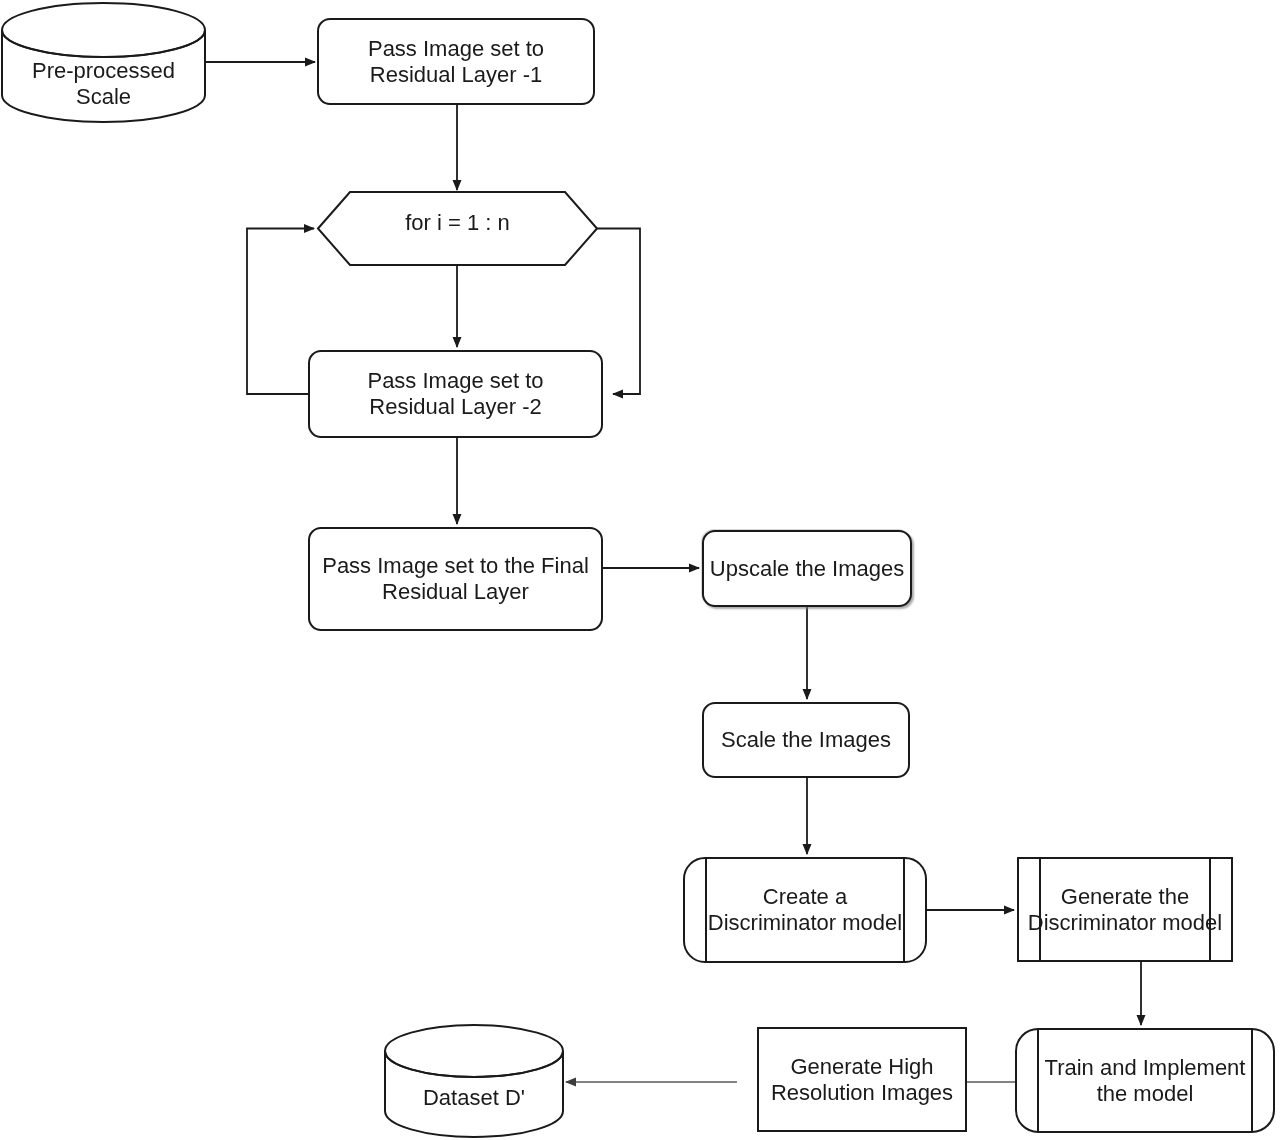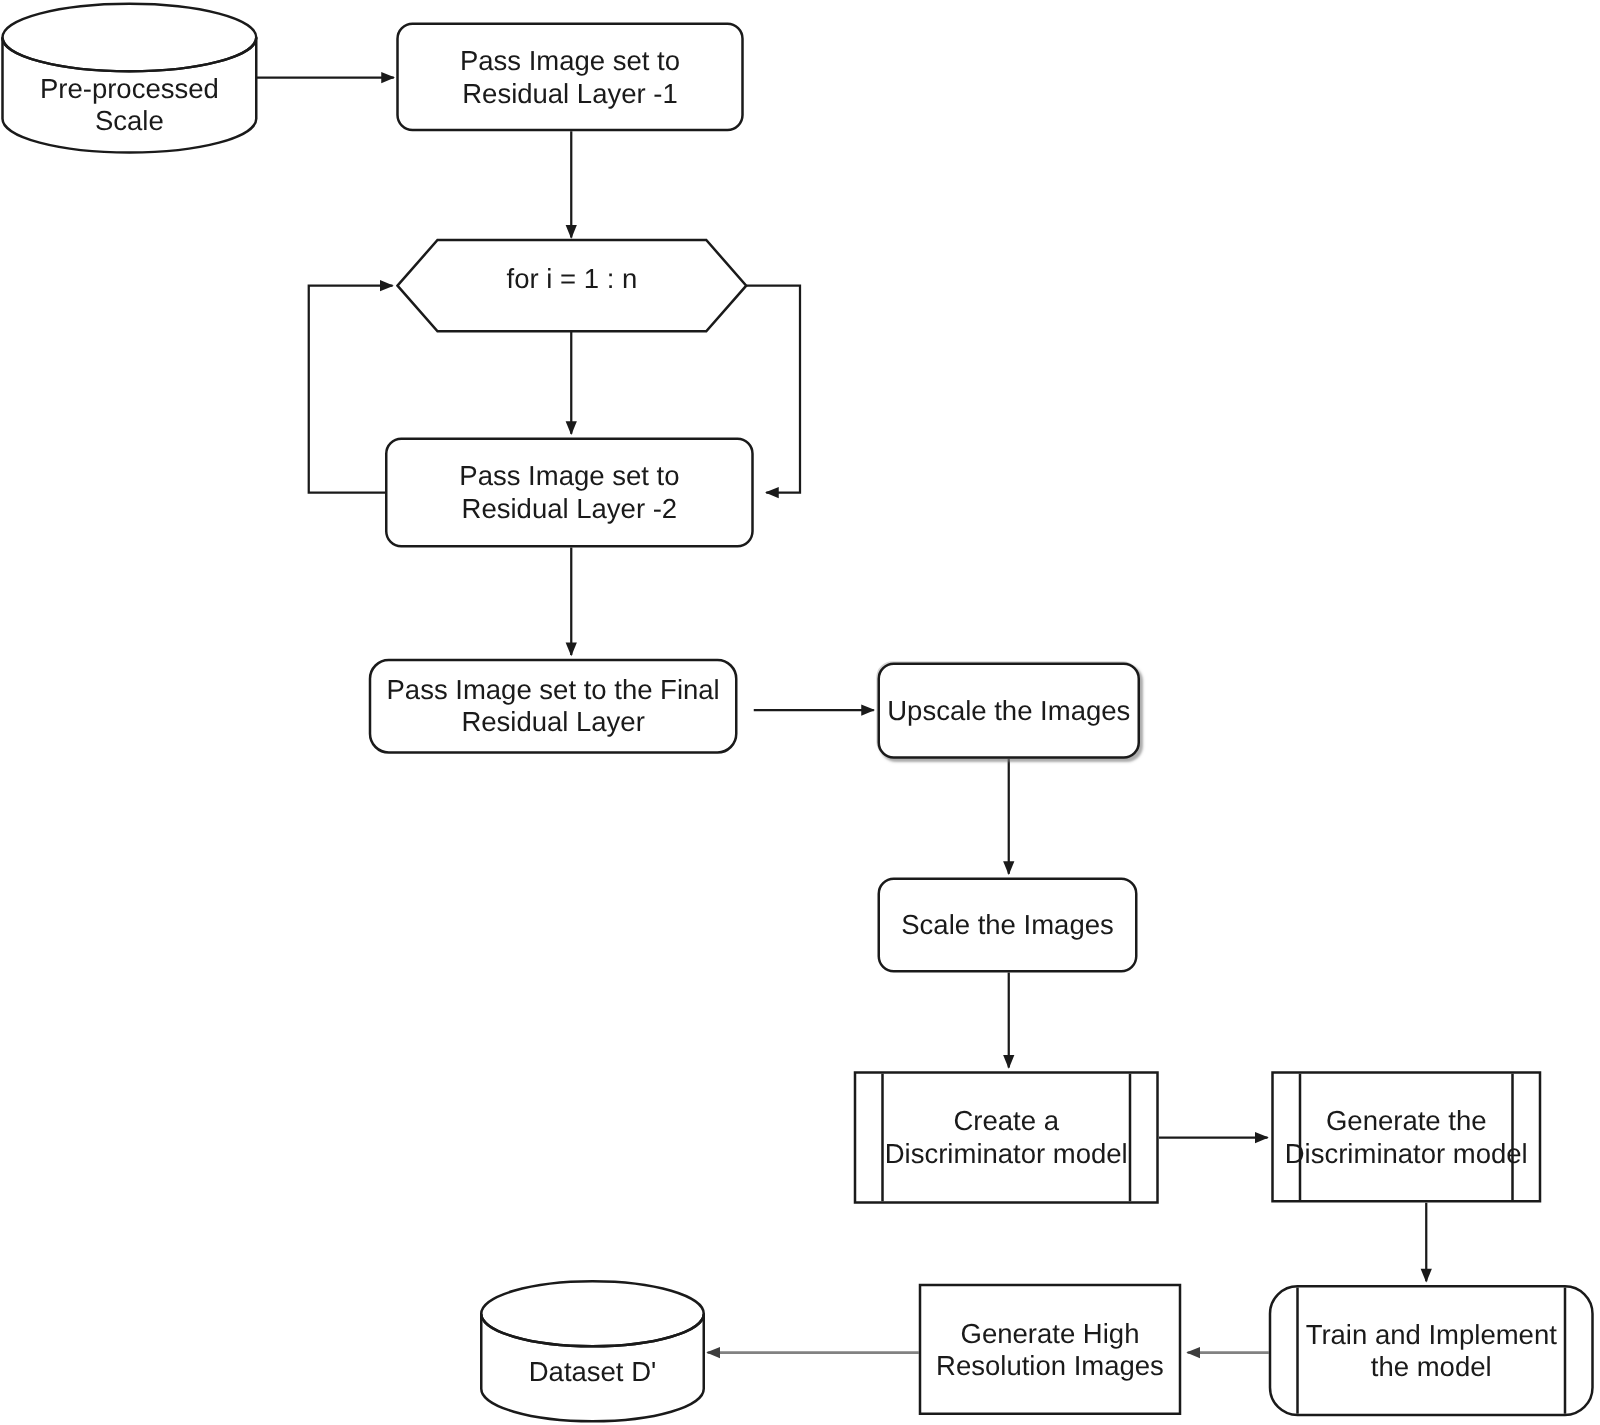--- a/index.html
+++ b/index.html
@@ -140,34 +140,34 @@
 Scale</div>
 
   <div class="node rounded" style="left:317px; top:18px; width:278px; height:87px;">Pass Image set to
 Residual Layer -1</div>
 
   <div class="node bare" style="left:318px; top:184px; width:279px; height:78px;">for i = 1 : n</div>
 
   <div class="node rounded" style="left:308px; top:350px; width:295px; height:88px;">Pass Image set to
 Residual Layer -2</div>
 
-  <div class="node rounded" style="left:295px; top:527px; width:295px; height:76px;border-radius:16px;">Pass Image set to the Final
+  <div class="node rounded" style="left:308px; top:527px; width:295px; height:104px;">Pass Image set to the Final
 Residual Layer</div>
 
   <div class="node rounded" style="left:702px; top:702px; width:208px; height:76px;">Scale the Images</div>
 
   <div class="node rounded shadowed" style="left:702px; top:530px; width:210px; height:77px;">Upscale the Images</div>
 
-  <div class="node rect predef" style="left:683px; top:857px; width:244px; height:106px;">Create a
+  <div class="node rect predef" style="left:683px; top:857px; width:244px; height:106px;border-radius:22px;">Create a
 Discriminator model</div>
 
   <div class="node rect predef" style="left:1017px; top:857px; width:216px; height:105px;">Generate the
 Discriminator model</div>
 
   <div class="node rect predef" style="left:1015px; top:1028px; width:260px; height:105px;border-radius:23px;">Train and Implement
 the model</div>
 
-  <div class="node rect" style="left:735px; top:1027px; width:210px; height:105px;">Generate High
+  <div class="node rect" style="left:757px; top:1027px; width:210px; height:105px;">Generate High
 Resolution Images</div>
 
   <div class="node bare" style="left:385px; top:1078px; width:178px; height:40px;">Dataset D'</div>
 
 </div>
 
 </body></html>

